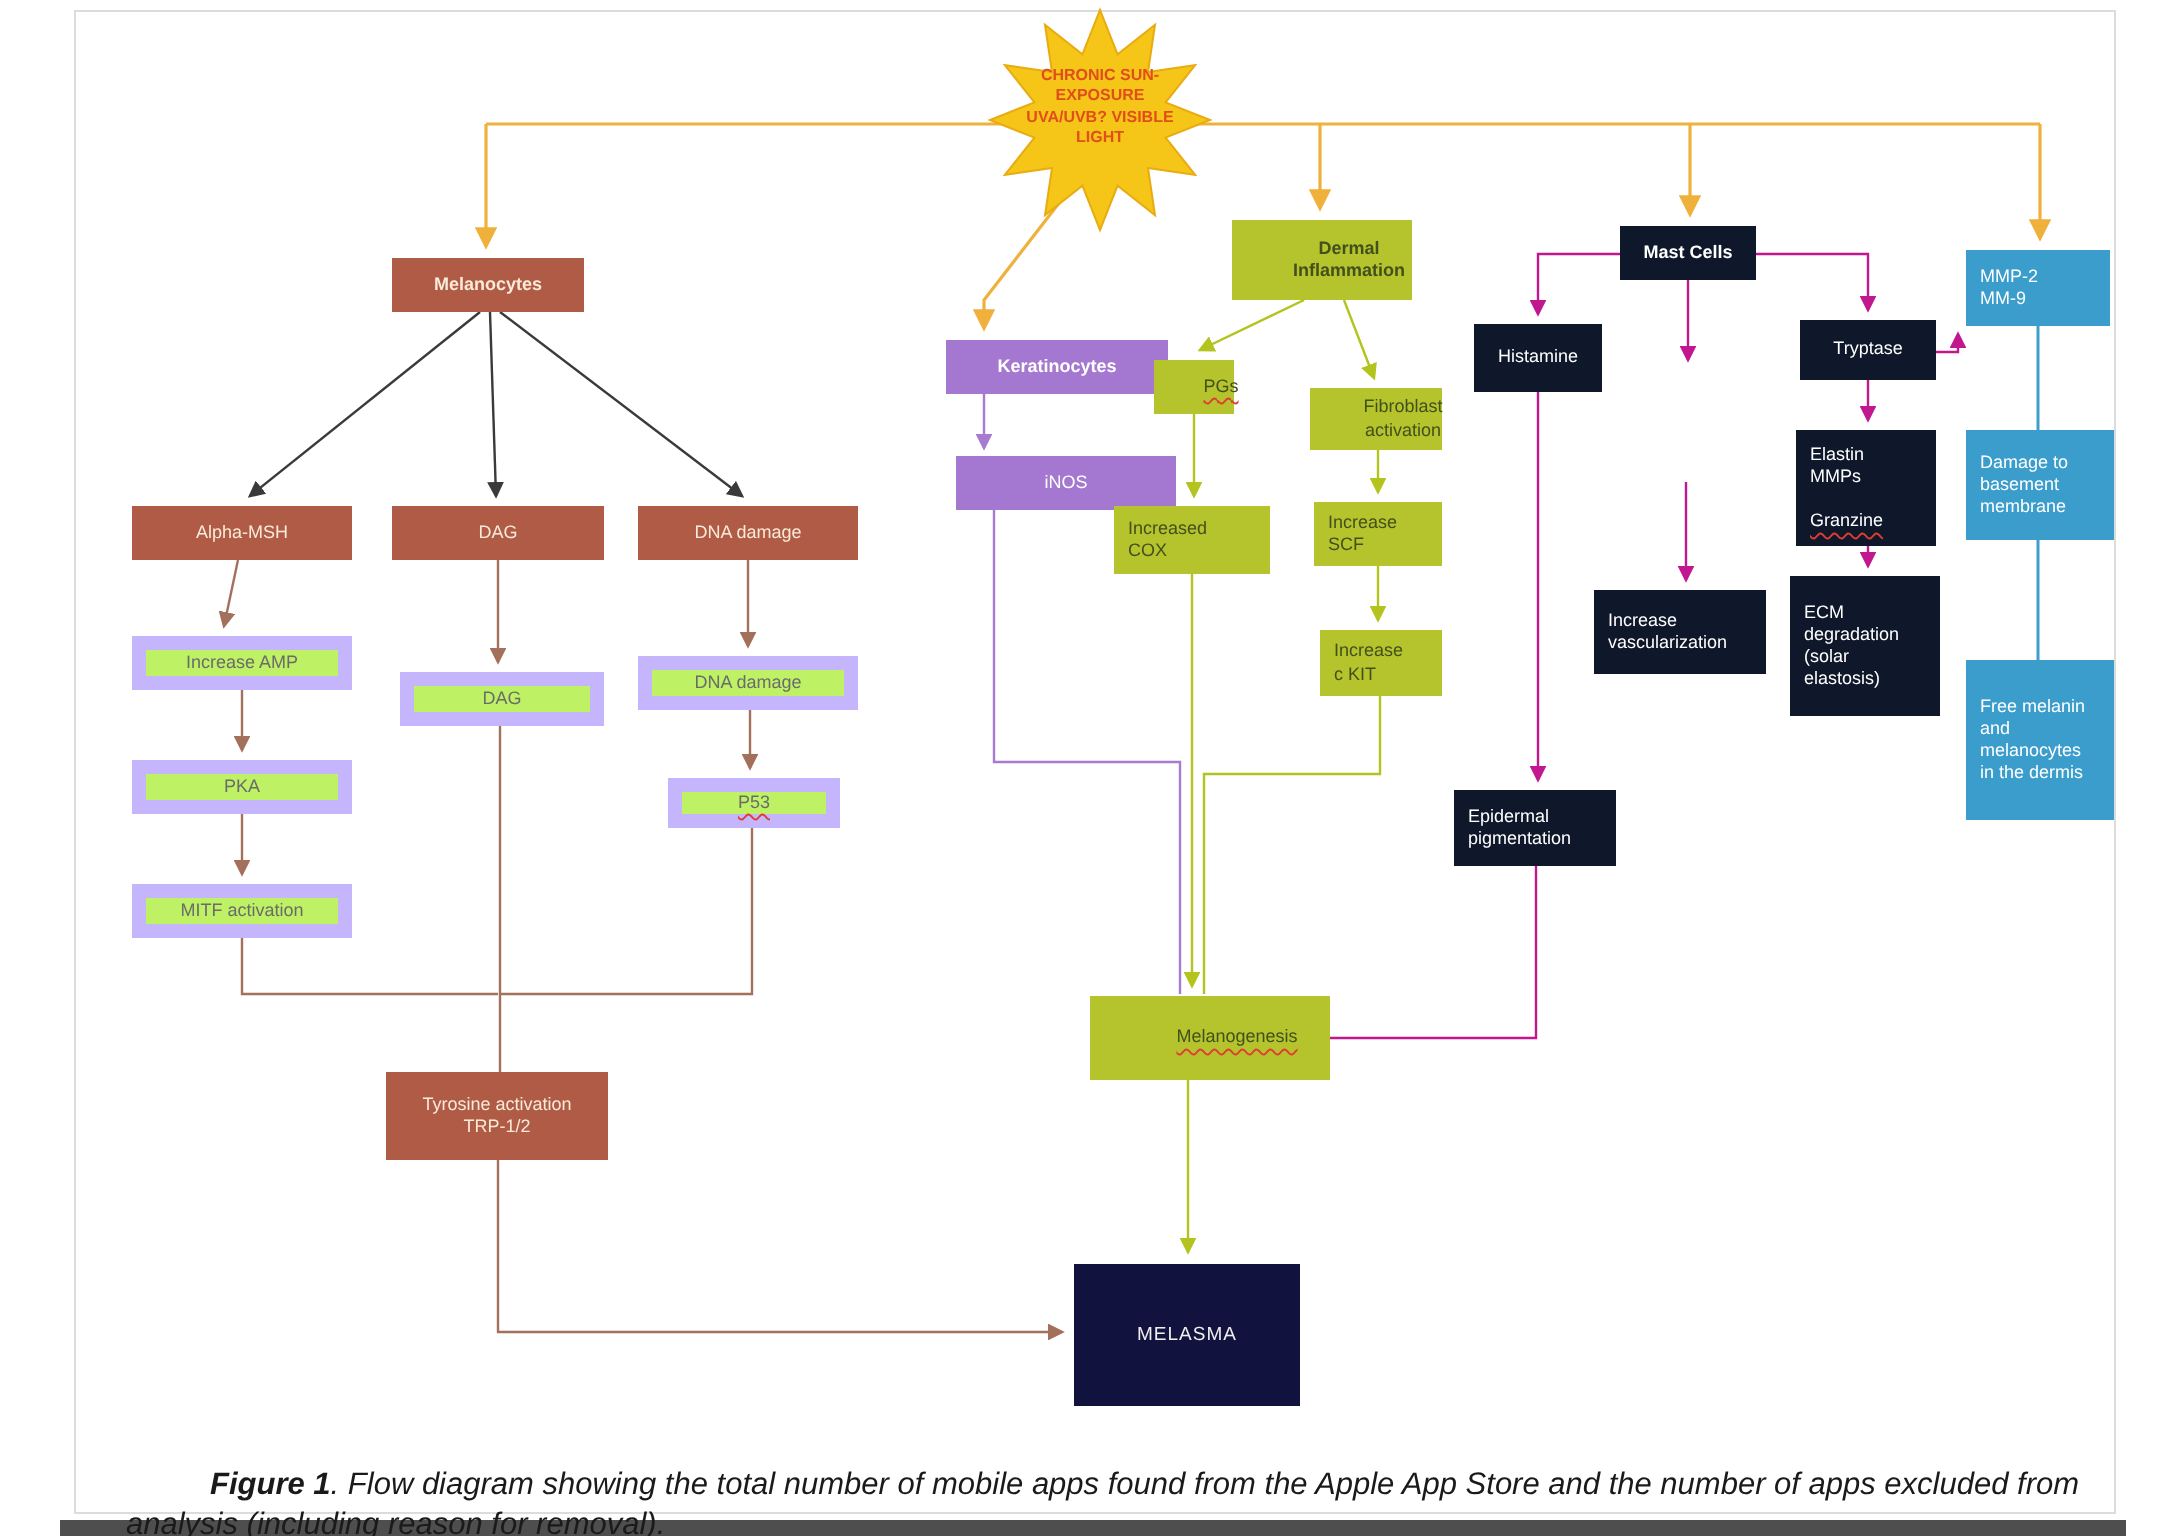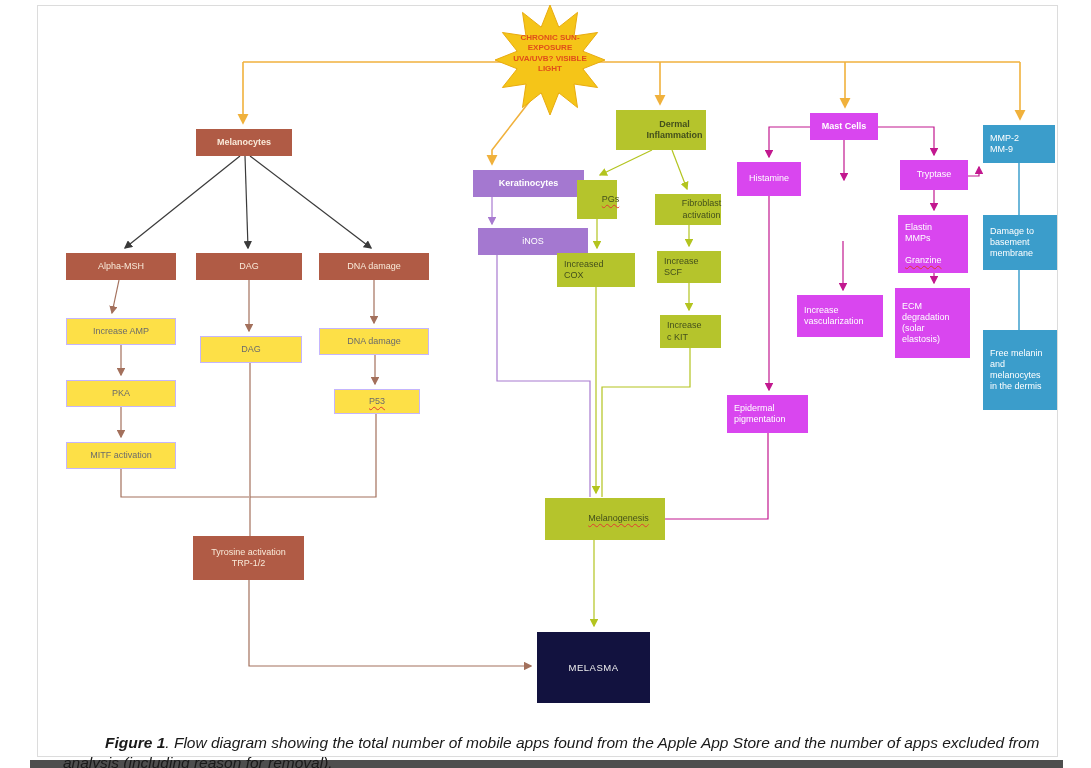--- a/index.html
+++ b/index.html
@@ -16,24 +16,24 @@
   }
   svg.lines{position:absolute;left:0;top:0;z-index:1;pointer-events:none;}
   .node{
     position:absolute;z-index:2;box-sizing:border-box;
     display:flex;align-items:center;justify-content:center;
     text-align:center;font-size:9px;line-height:1.25;white-space:pre-line;
   }
   .node.left{justify-content:flex-start;text-align:left;padding-left:7px;padding-right:4px;}
   .bold{font-weight:bold;}
   .brown{background:#b05b45;color:#f9ead9;}
-  .whitebox{background:#fde047;border:1px solid #c4b5fd;color:#6b6b6b;}
+  .whitebox{background:#bef264;border:7px solid #c4b5fd;color:#6b6b6b;}
   .purple{background:#a478d0;color:#ffffff;margin-left:36px;}
   .green{background:#b5c42c;color:#44501c;padding-left:27px;}
-  .magenta{background:#d946ef;color:#ffffff;}
+  .magenta{background:#0f172a;color:#ffffff;}
   .blue{background:#3b9dcb;color:#ffffff;}
   .navy{background:#12123f;color:#efefef;letter-spacing:0.5px;}
   .misspell{
     text-decoration-line:underline;text-decoration-style:wavy;
     text-decoration-color:#e03c31;text-underline-offset:2px;
   }
   .blockline{display:block;}
   #sun-label{
     position:absolute;left:493px;top:33px;width:114px;z-index:3;
     font-size:8px;font-weight:bold;color:#e04e1a;text-align:center;
@@ -155,21 +155,21 @@
   <div class="node whitebox misspell" style="left:334px;top:389px;width:86px;height:25px">P53</div>
   <div class="node whitebox" style="left:66px;top:442px;width:110px;height:27px">MITF activation</div>
   <div class="node brown" style="left:193px;top:536px;width:111px;height:44px">Tyrosine activation
 TRP-1/2</div>
 
   <div class="node purple bold" style="left:437px;top:170px;width:111px;height:27px">Keratinocytes</div>
   <div class="node purple" style="left:442px;top:228px;width:110px;height:27px">iNOS</div>
 
   <div class="node green bold" style="left:616px;top:110px;width:90px;height:40px">Dermal
 Inflammation</div>
-  <div class="node green misspell" style="left:577px;top:180px;width:40px;height:39px">PGs</div>
+  <div class="node green misspell" style="left:577px;top:180px;width:40px;height:27px">PGs</div>
   <div class="node green" style="left:655px;top:194px;width:66px;height:31px">Fibroblast
 activation</div>
   <div class="node green left" style="left:557px;top:253px;width:78px;height:34px">Increased
 COX</div>
   <div class="node green left" style="left:657px;top:251px;width:64px;height:32px">Increase
 SCF</div>
   <div class="node green left" style="left:660px;top:315px;width:61px;height:33px">Increase
 c KIT</div>
   <div class="node green misspell" style="left:545px;top:498px;width:120px;height:42px">Melanogenesis</div>
 

